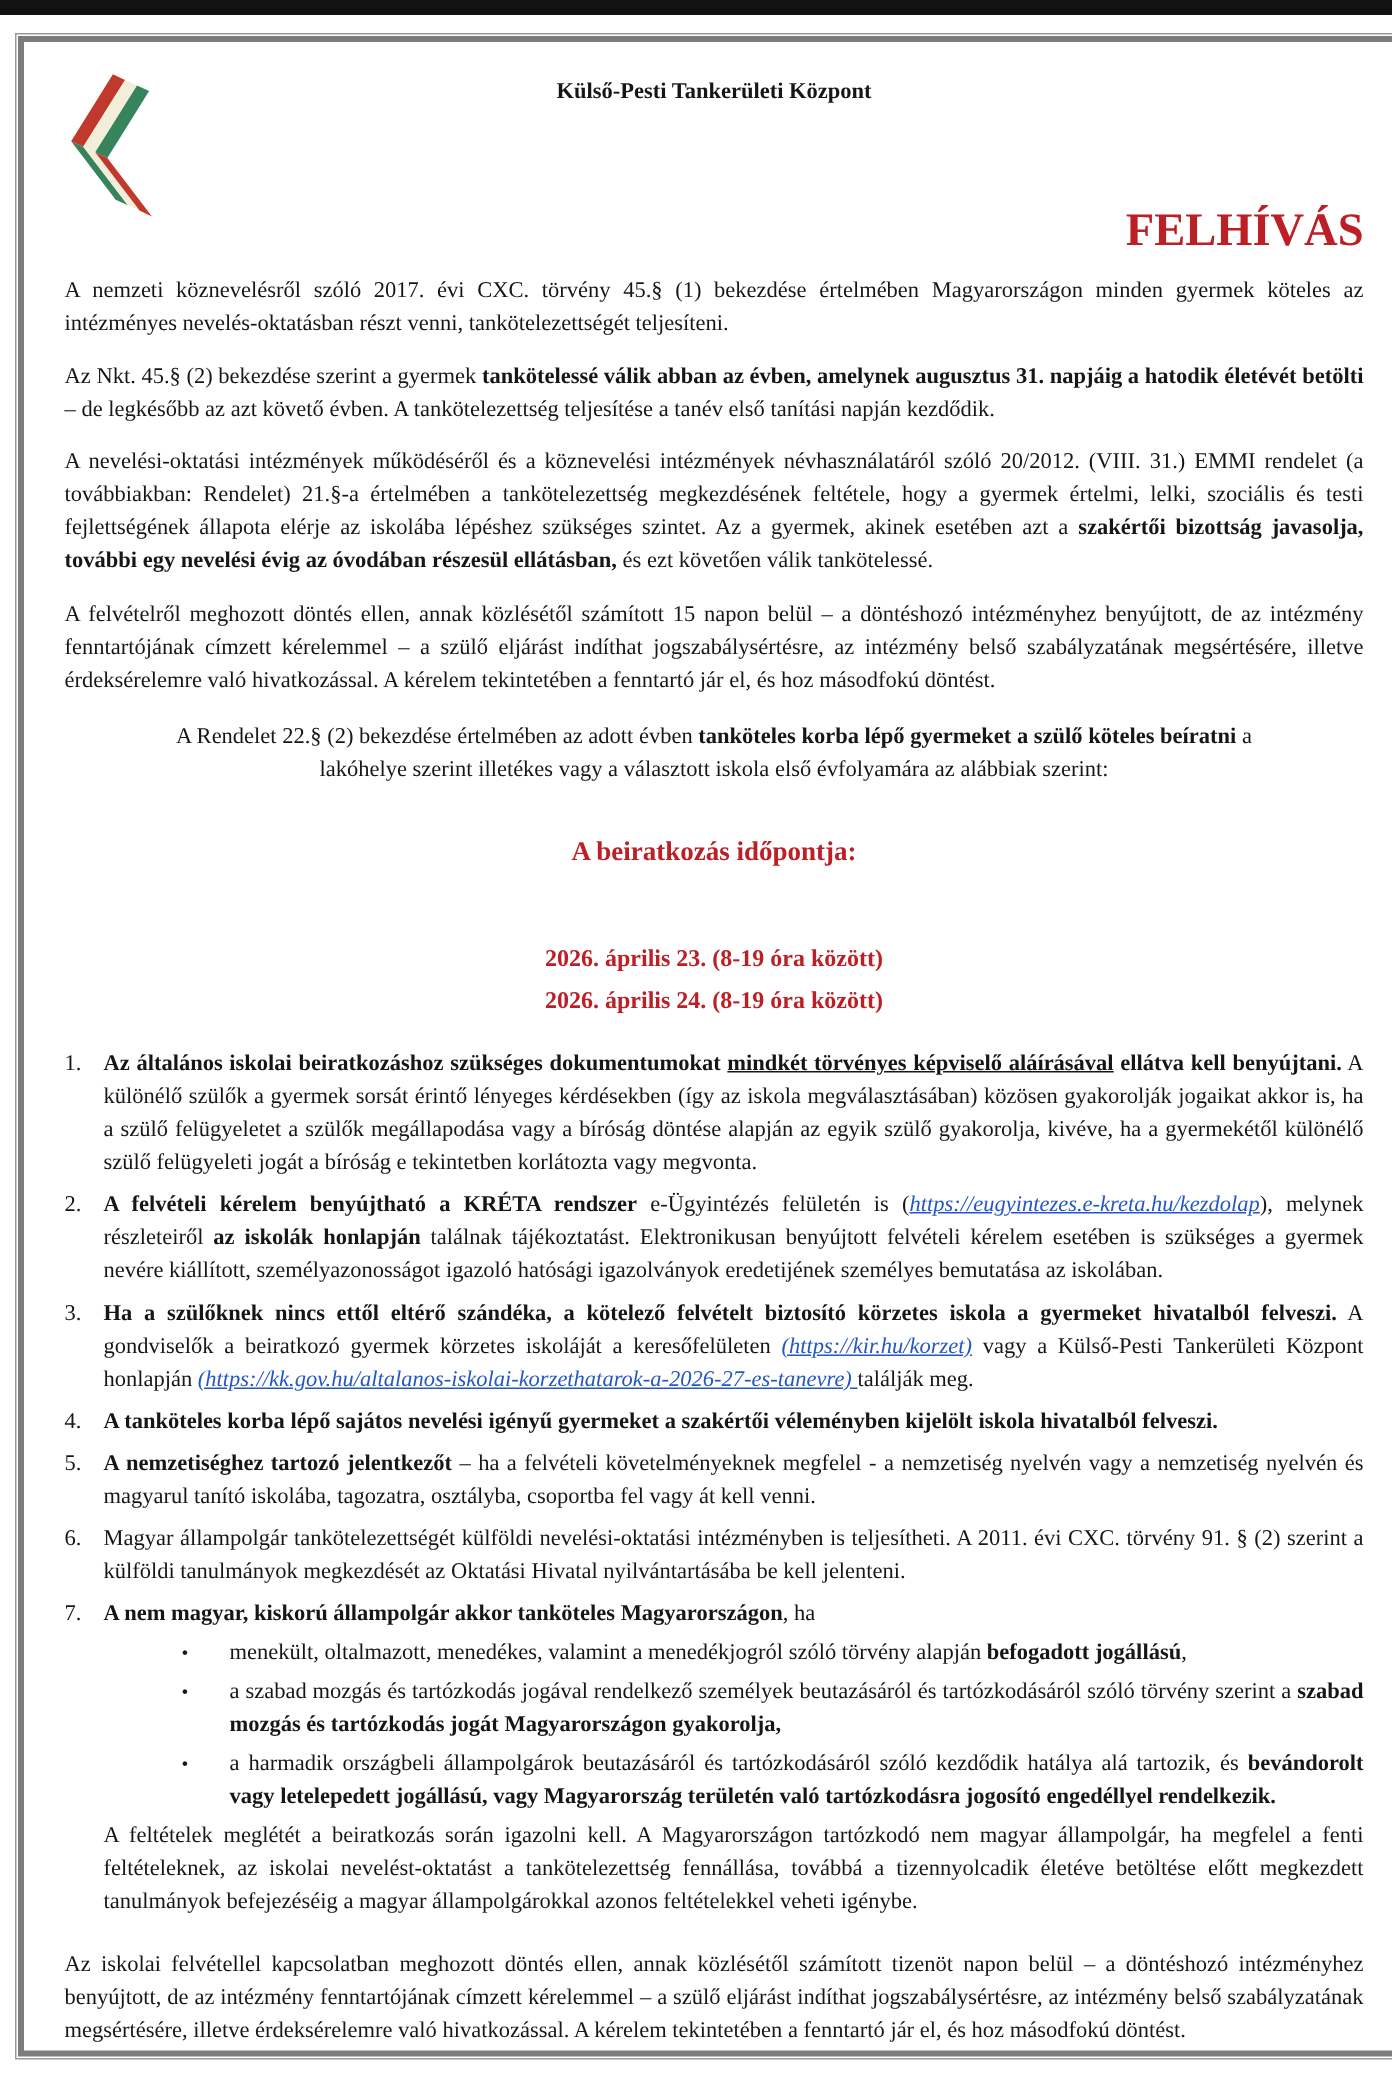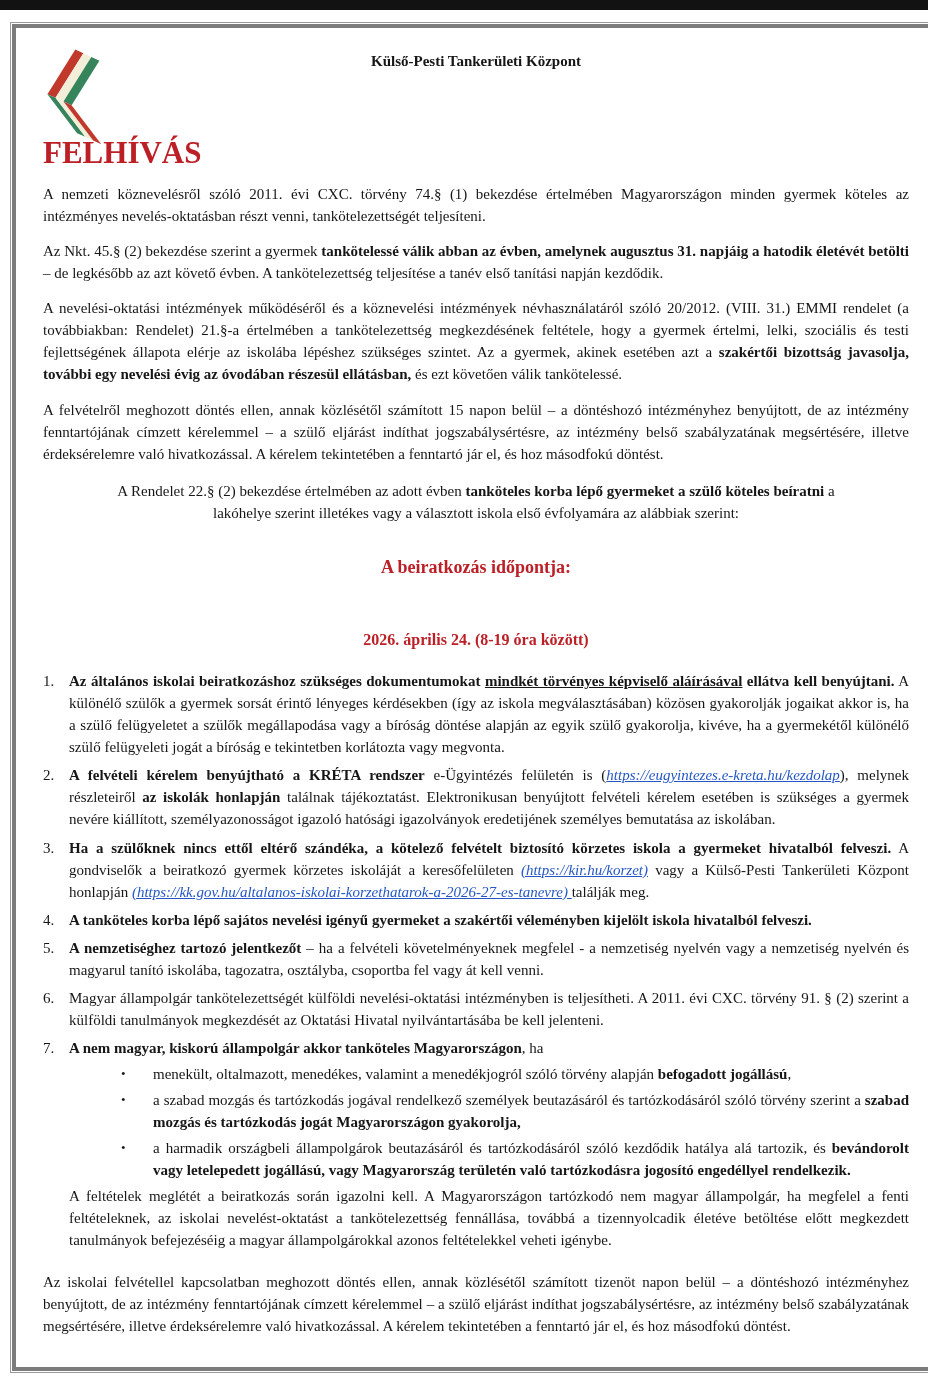--- a/index.html
+++ b/index.html
@@ -7,21 +7,21 @@
           font-family:"Liberation Serif","DejaVu Serif",serif;color:#161616;}
   .topbar{position:absolute;left:0;top:0;width:928px;height:10px;background:var(--topbar,#121212);}
   .frame-outer{position:absolute;left:10px;top:22px;width:946px;height:1351px;
                border:1px solid #9a9a9a;box-sizing:border-box;background:#fff;}
   .frame-inner{position:absolute;left:1px;top:1px;right:1px;bottom:1px;
                border:4px solid #7c7c7c;box-sizing:border-box;background:#fff;}
   .content{position:absolute;left:1px;top:0;width:906px;height:100%;box-sizing:border-box;
            padding:18px 14px 0 26px;font-size:15px;line-height:1.47;}
   .logo{position:absolute;left:22px;top:16px;width:82px;height:104px;}
   .org{text-align:center;font-weight:bold;font-size:15px;margin:4px 0 0 0;}
-  .title{text-align:left;font-weight:bold;font-size:31px;color:var(--accent,#bc2026);
+  .title{text-align:right;font-weight:bold;font-size:31px;color:var(--accent,#bc2026);
          margin:64px 0 0 0;line-height:1.1;}
   .subtitle{text-align:center;font-weight:bold;font-size:19px;margin:8px 0 14px 0;}
   .para{text-align:justify;margin:13px 0;}
   .para.center{text-align:center;padding:0 60px;margin:15px 0;}
   .sec-head{text-align:center;font-weight:bold;font-size:18px;color:var(--accent,#bc2026);
             margin:30px 0 2px 0;}
   .dates{margin:46px 0 8px 0;text-align:center;}
   .date{font-weight:bold;font-size:16px;color:var(--accent,#bc2026);line-height:1.75;}
   .olist{margin:16px 0 0 0;}
   .li{display:flex;margin:0 0 6px 0;}
@@ -59,30 +59,31 @@
         </svg>
       </div>
 
       <div class="content">
         <div class="org">Külső-Pesti Tankerületi Központ</div>
 
         <div class="title">FELHÍVÁS</div>
 
 
         <div id="intro">
-            <div class="para"><span>A nemzeti köznevelésről szóló 2011. évi CXC. törvény 74.§ (1) bekezdése értelmében Magyarországon minden gyermek köteles az intézményes nevelés-oktatásban részt venni, tankötelezettségét teljesíteni.</span></div>
+            <div class="para"><span>A nemzeti köznevelésről szóló 2017. évi CXC. törvény 45.§ (1) bekezdése értelmében Magyarországon minden gyermek köteles az intézményes nevelés-oktatásban részt venni, tankötelezettségét teljesíteni.</span></div>
             <div class="para"><span>Az Nkt. 45.§ (2) bekezdése szerint a gyermek </span><span class="b">tankötelessé válik abban az évben, amelynek augusztus 31. napjáig a hatodik életévét betölti</span><span> – de legkésőbb az azt követő évben. A tankötelezettség teljesítése a tanév első tanítási napján kezdődik.</span></div>
             <div class="para"><span>A nevelési-oktatási intézmények működéséről és a köznevelési intézmények névhasználatáról szóló 20/2012. (VIII. 31.) EMMI rendelet (a továbbiakban: Rendelet) 21.§-a értelmében a tankötelezettség megkezdésének feltétele, hogy a gyermek értelmi, lelki, szociális és testi fejlettségének állapota elérje az iskolába lépéshez szükséges szintet. Az a gyermek, akinek esetében azt a </span><span class="b">szakértői bizottság javasolja, további egy nevelési évig az óvodában részesül ellátásban,</span><span> és ezt követően válik tankötelessé.</span></div>
             <div class="para"><span>A felvételről meghozott döntés ellen, annak közlésétől számított 15 napon belül – a döntéshozó intézményhez benyújtott, de az intézmény fenntartójának címzett kérelemmel – a szülő eljárást indíthat jogszabálysértésre, az intézmény belső szabályzatának megsértésére, illetve érdeksérelemre való hivatkozással. A kérelem tekintetében a fenntartó jár el, és hoz másodfokú döntést.</span></div>
             <div class="para center"><span>A Rendelet 22.§ (2) bekezdése értelmében az adott évben </span><span class="b">tanköteles korba lépő gyermeket a szülő köteles beíratni</span><span> a lakóhelye szerint illetékes vagy a választott iskola első évfolyamára az alábbiak szerint:</span></div>
           </div>
 
         <div class="sec-head">A beiratkozás időpontja:</div>
 
         <div class="dates" id="dates">
+            <div class="date">2026. április 23. (8-19 óra között)</div>
             <div class="date">2026. április 24. (8-19 óra között)</div>
           </div>
 
         <div class="olist" id="list">
             <div class="li">
               <span class="num">1.</span>
               <div class="body">
                 <div class="p"><span class="b">Az általános iskolai beiratkozáshoz szükséges dokumentumokat </span><span class="b u">mindkét törvényes képviselő aláírásával</span><span class="b"> ellátva kell benyújtani.</span><span> A különélő szülők a gyermek sorsát érintő lényeges kérdésekben (így az iskola megválasztásában) közösen gyakorolják jogaikat akkor is, ha a szülő felügyeletet a szülők megállapodása vagy a bíróság döntése alapján az egyik szülő gyakorolja, kivéve, ha a gyermekétől különélő szülő felügyeleti jogát a bíróság e tekintetben korlátozta vagy megvonta.</span></div>
               </div>
             </div>

